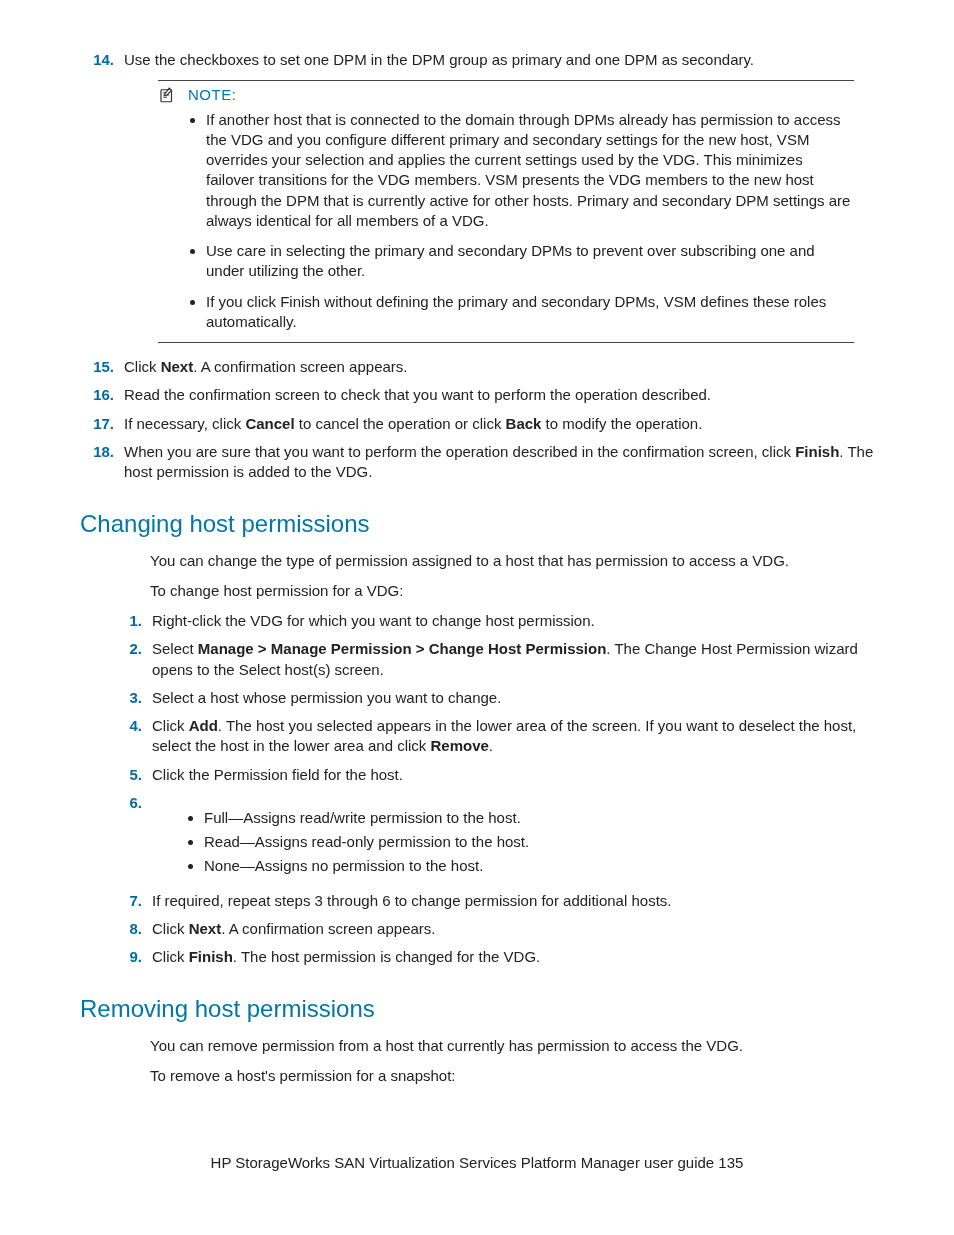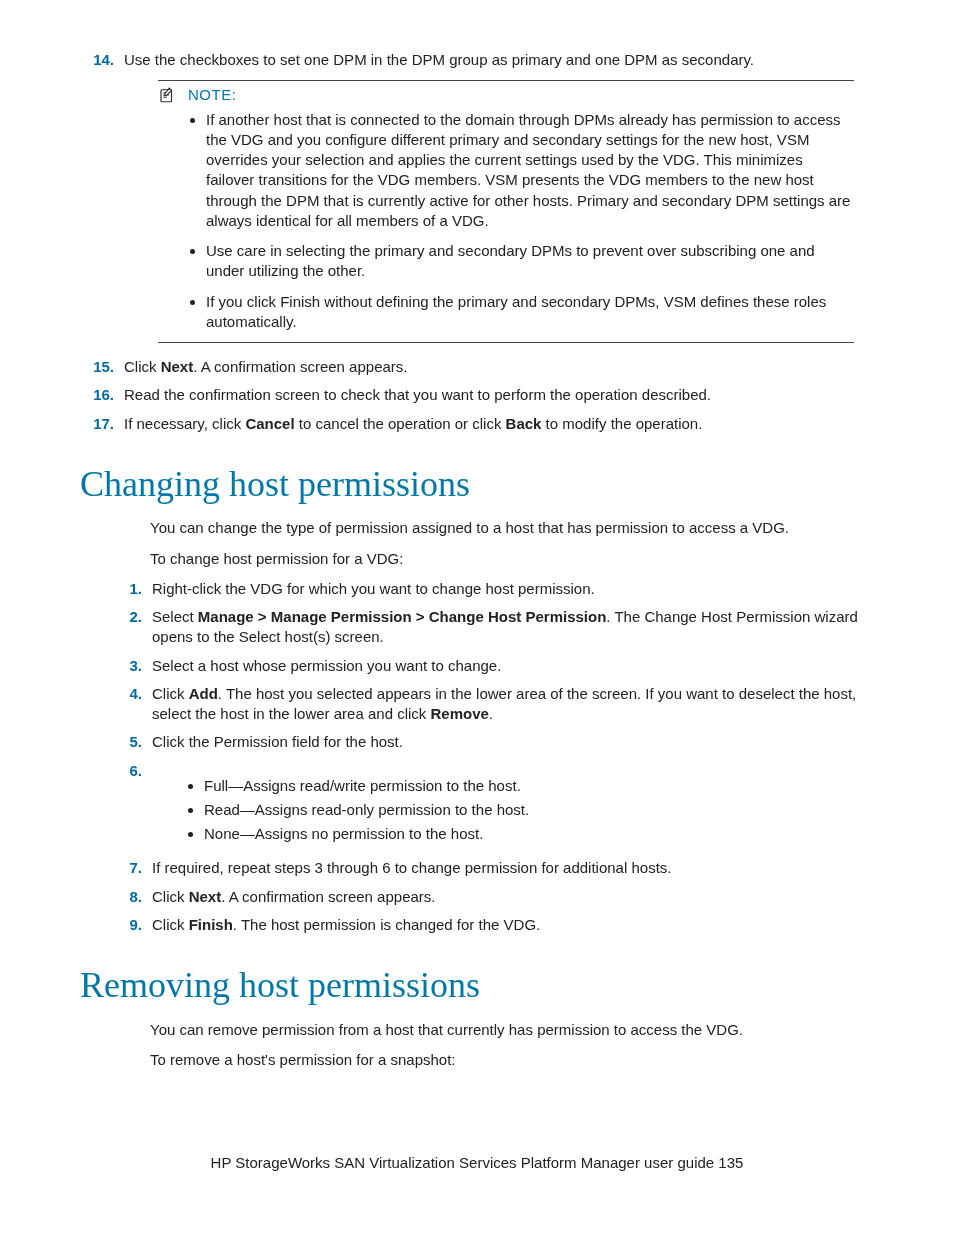--- a/index.html
+++ b/index.html
@@ -65,23 +65,22 @@
     margin: 4px 0 8px 0;
     padding-left: 48px;
   }
   .note-ul li {
     margin-bottom: 10px;
   }
   .bold { font-weight: 700; }
   h2.section {
     color: #0077a6;
     font-weight: 400;
-    font-size: 36px;
+    font-size: 24px;
     margin: 26px 0 10px 0;
-    font-family: Liberation Serif, serif;
   }
   .para {
     margin: 0 0 10px 70px;
   }
   .sub-ul {
     list-style: disc;
     margin: 15px 0 6px 0;
     padding-left: 52px;
   }
   .sub-ul li { margin-bottom: 4px; }
@@ -135,20 +134,26 @@
   <li>
     <span class="num">16.</span>
     <span class="body">Read the confirmation screen to check that you want to perform the operation described.</span>
   </li>
   <li>
     <span class="num">17.</span>
     <span class="body">
       <span>If necessary, click </span><span class="bold">Cancel</span><span> to cancel the operation or click </span><span class="bold">Back</span><span> to modify the operation.</span>
     </span>
   </li>
+  <li>
+    <span class="num">18.</span>
+    <span class="body">
+      <span>When you are sure that you want to perform the operation described in the confirmation screen, click </span><span class="bold">Finish</span><span>. The host permission is added to the VDG.</span>
+    </span>
+  </li>
 </ol>
 
 <h2 class="section">Changing host permissions</h2>
 <p class="para">You can change the type of permission assigned to a host that has permission to access a VDG.</p>
 <p class="para">To change host permission for a VDG:</p>
 
 <ol class="ol-top" style="margin-left:28px">
   <li>
     <span class="num">1.</span>
     <span class="body">Right-click the VDG for which you want to change host permission.</span>

